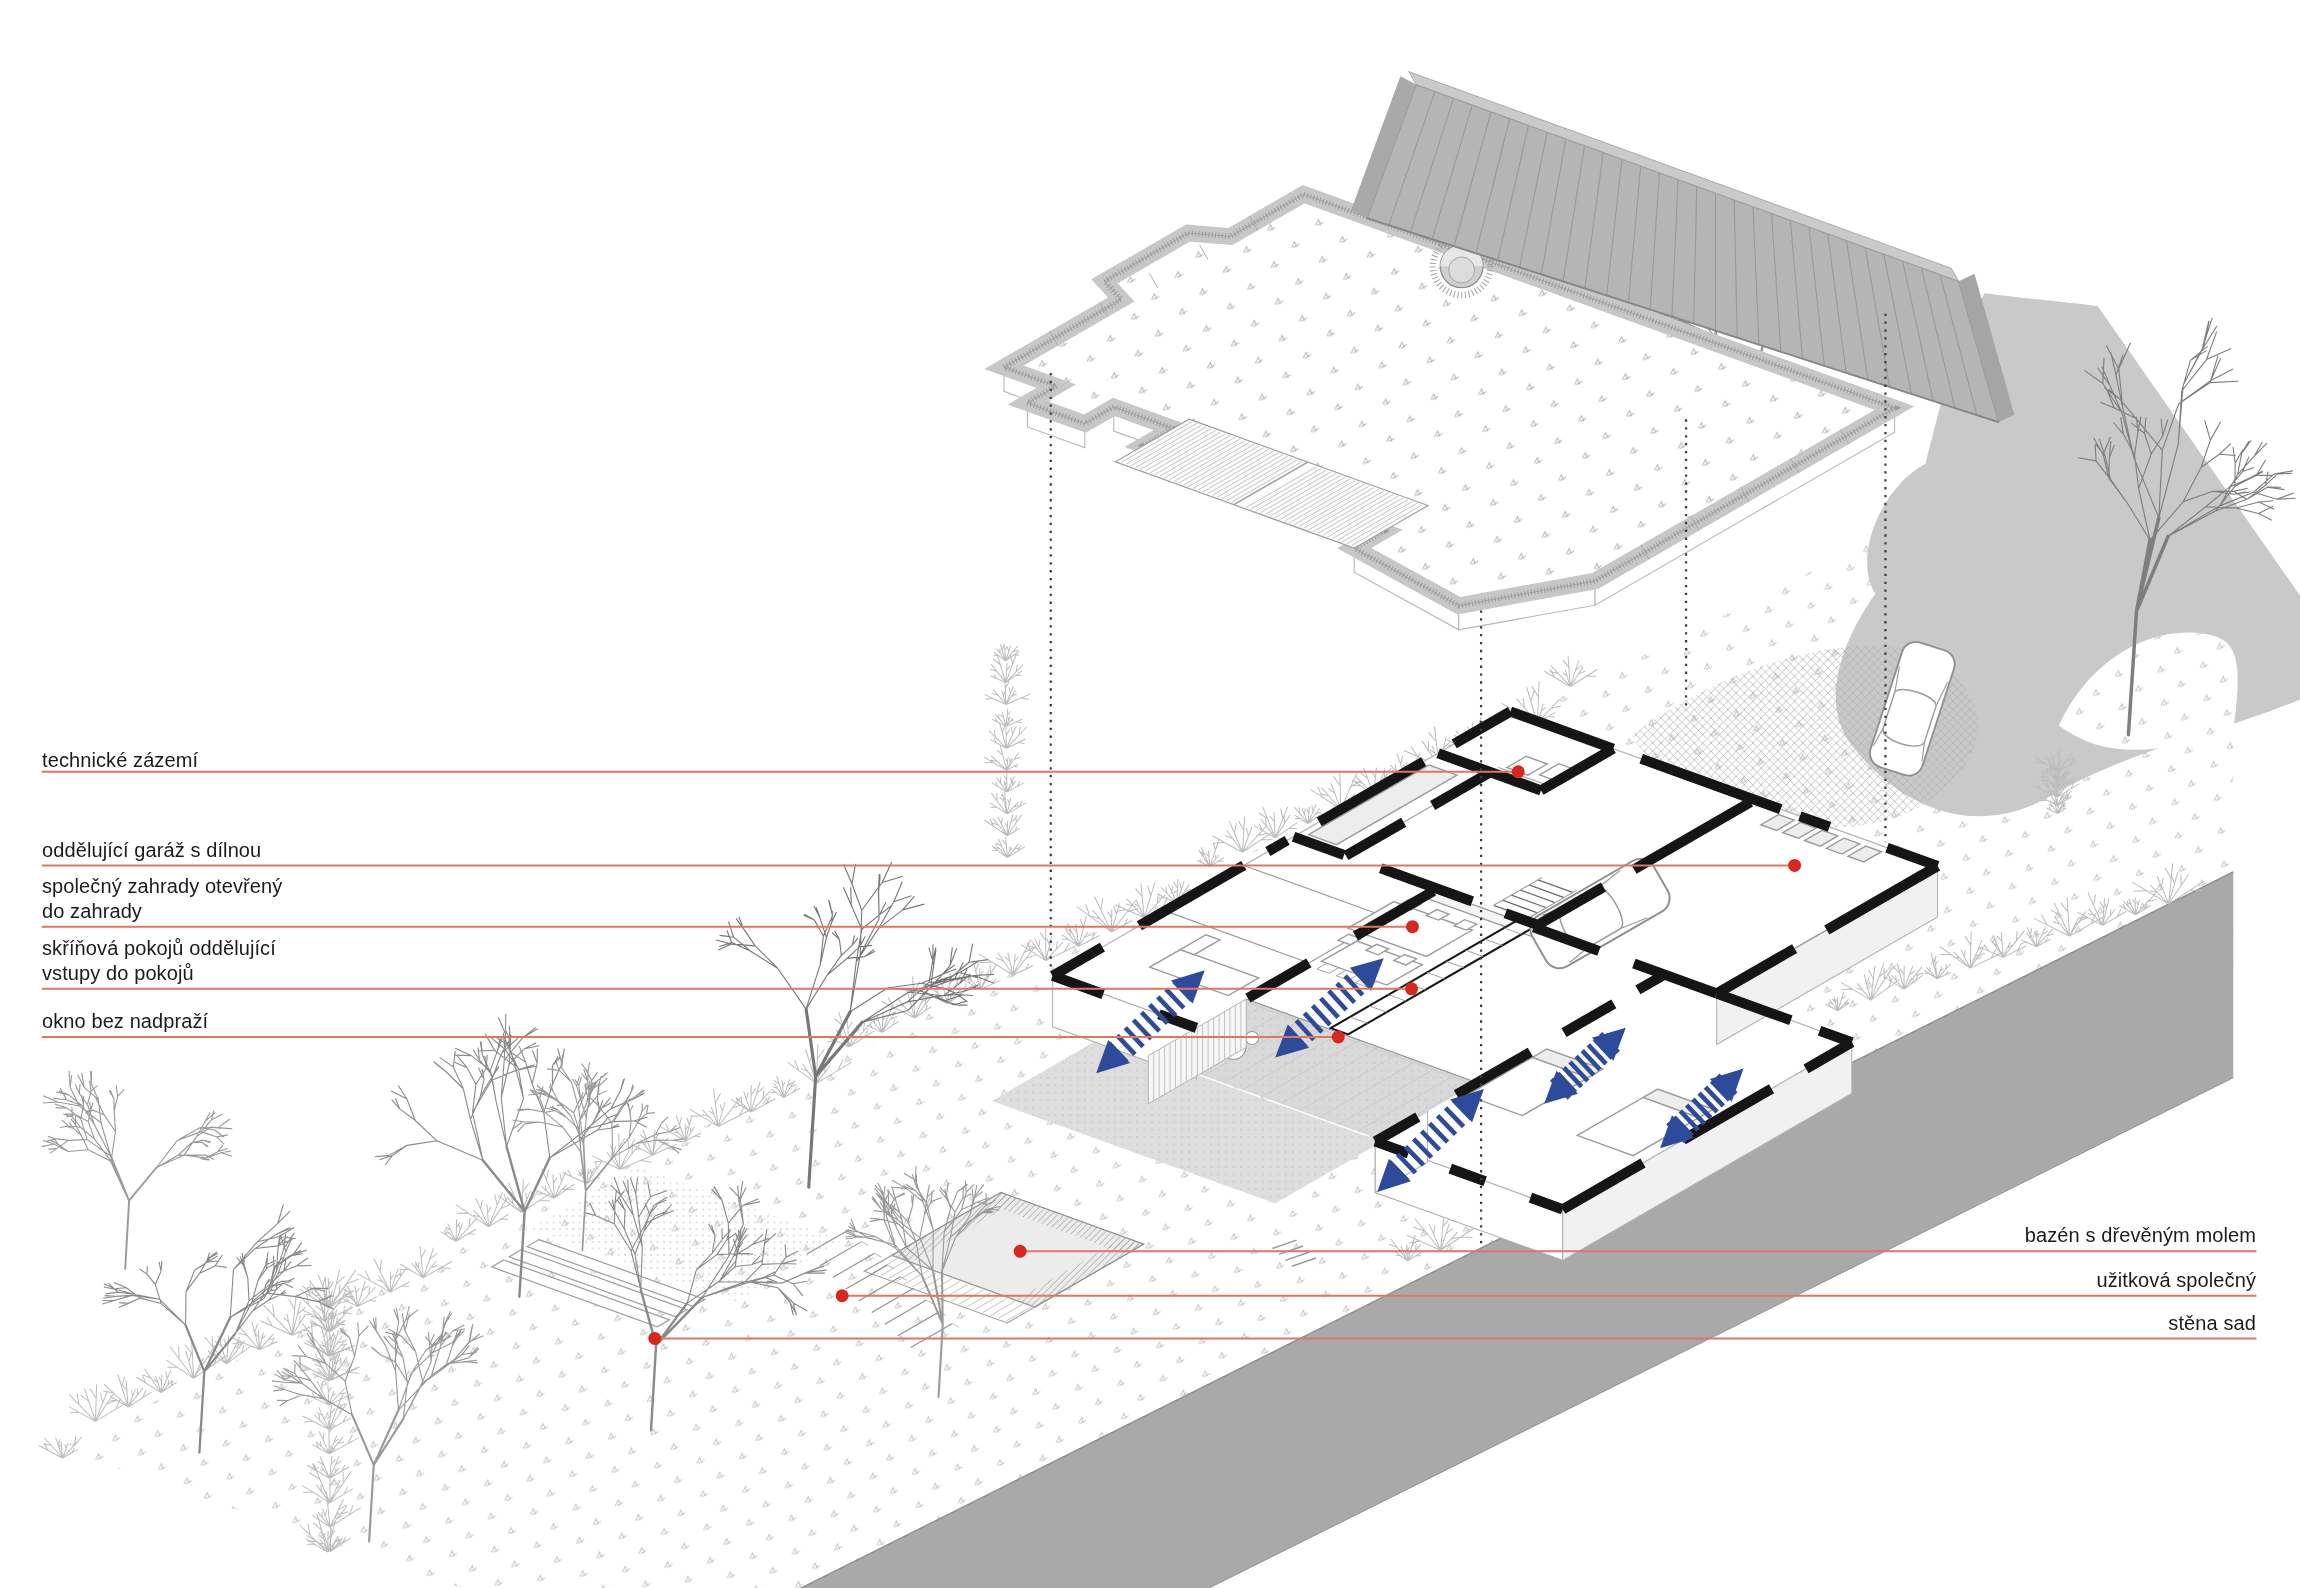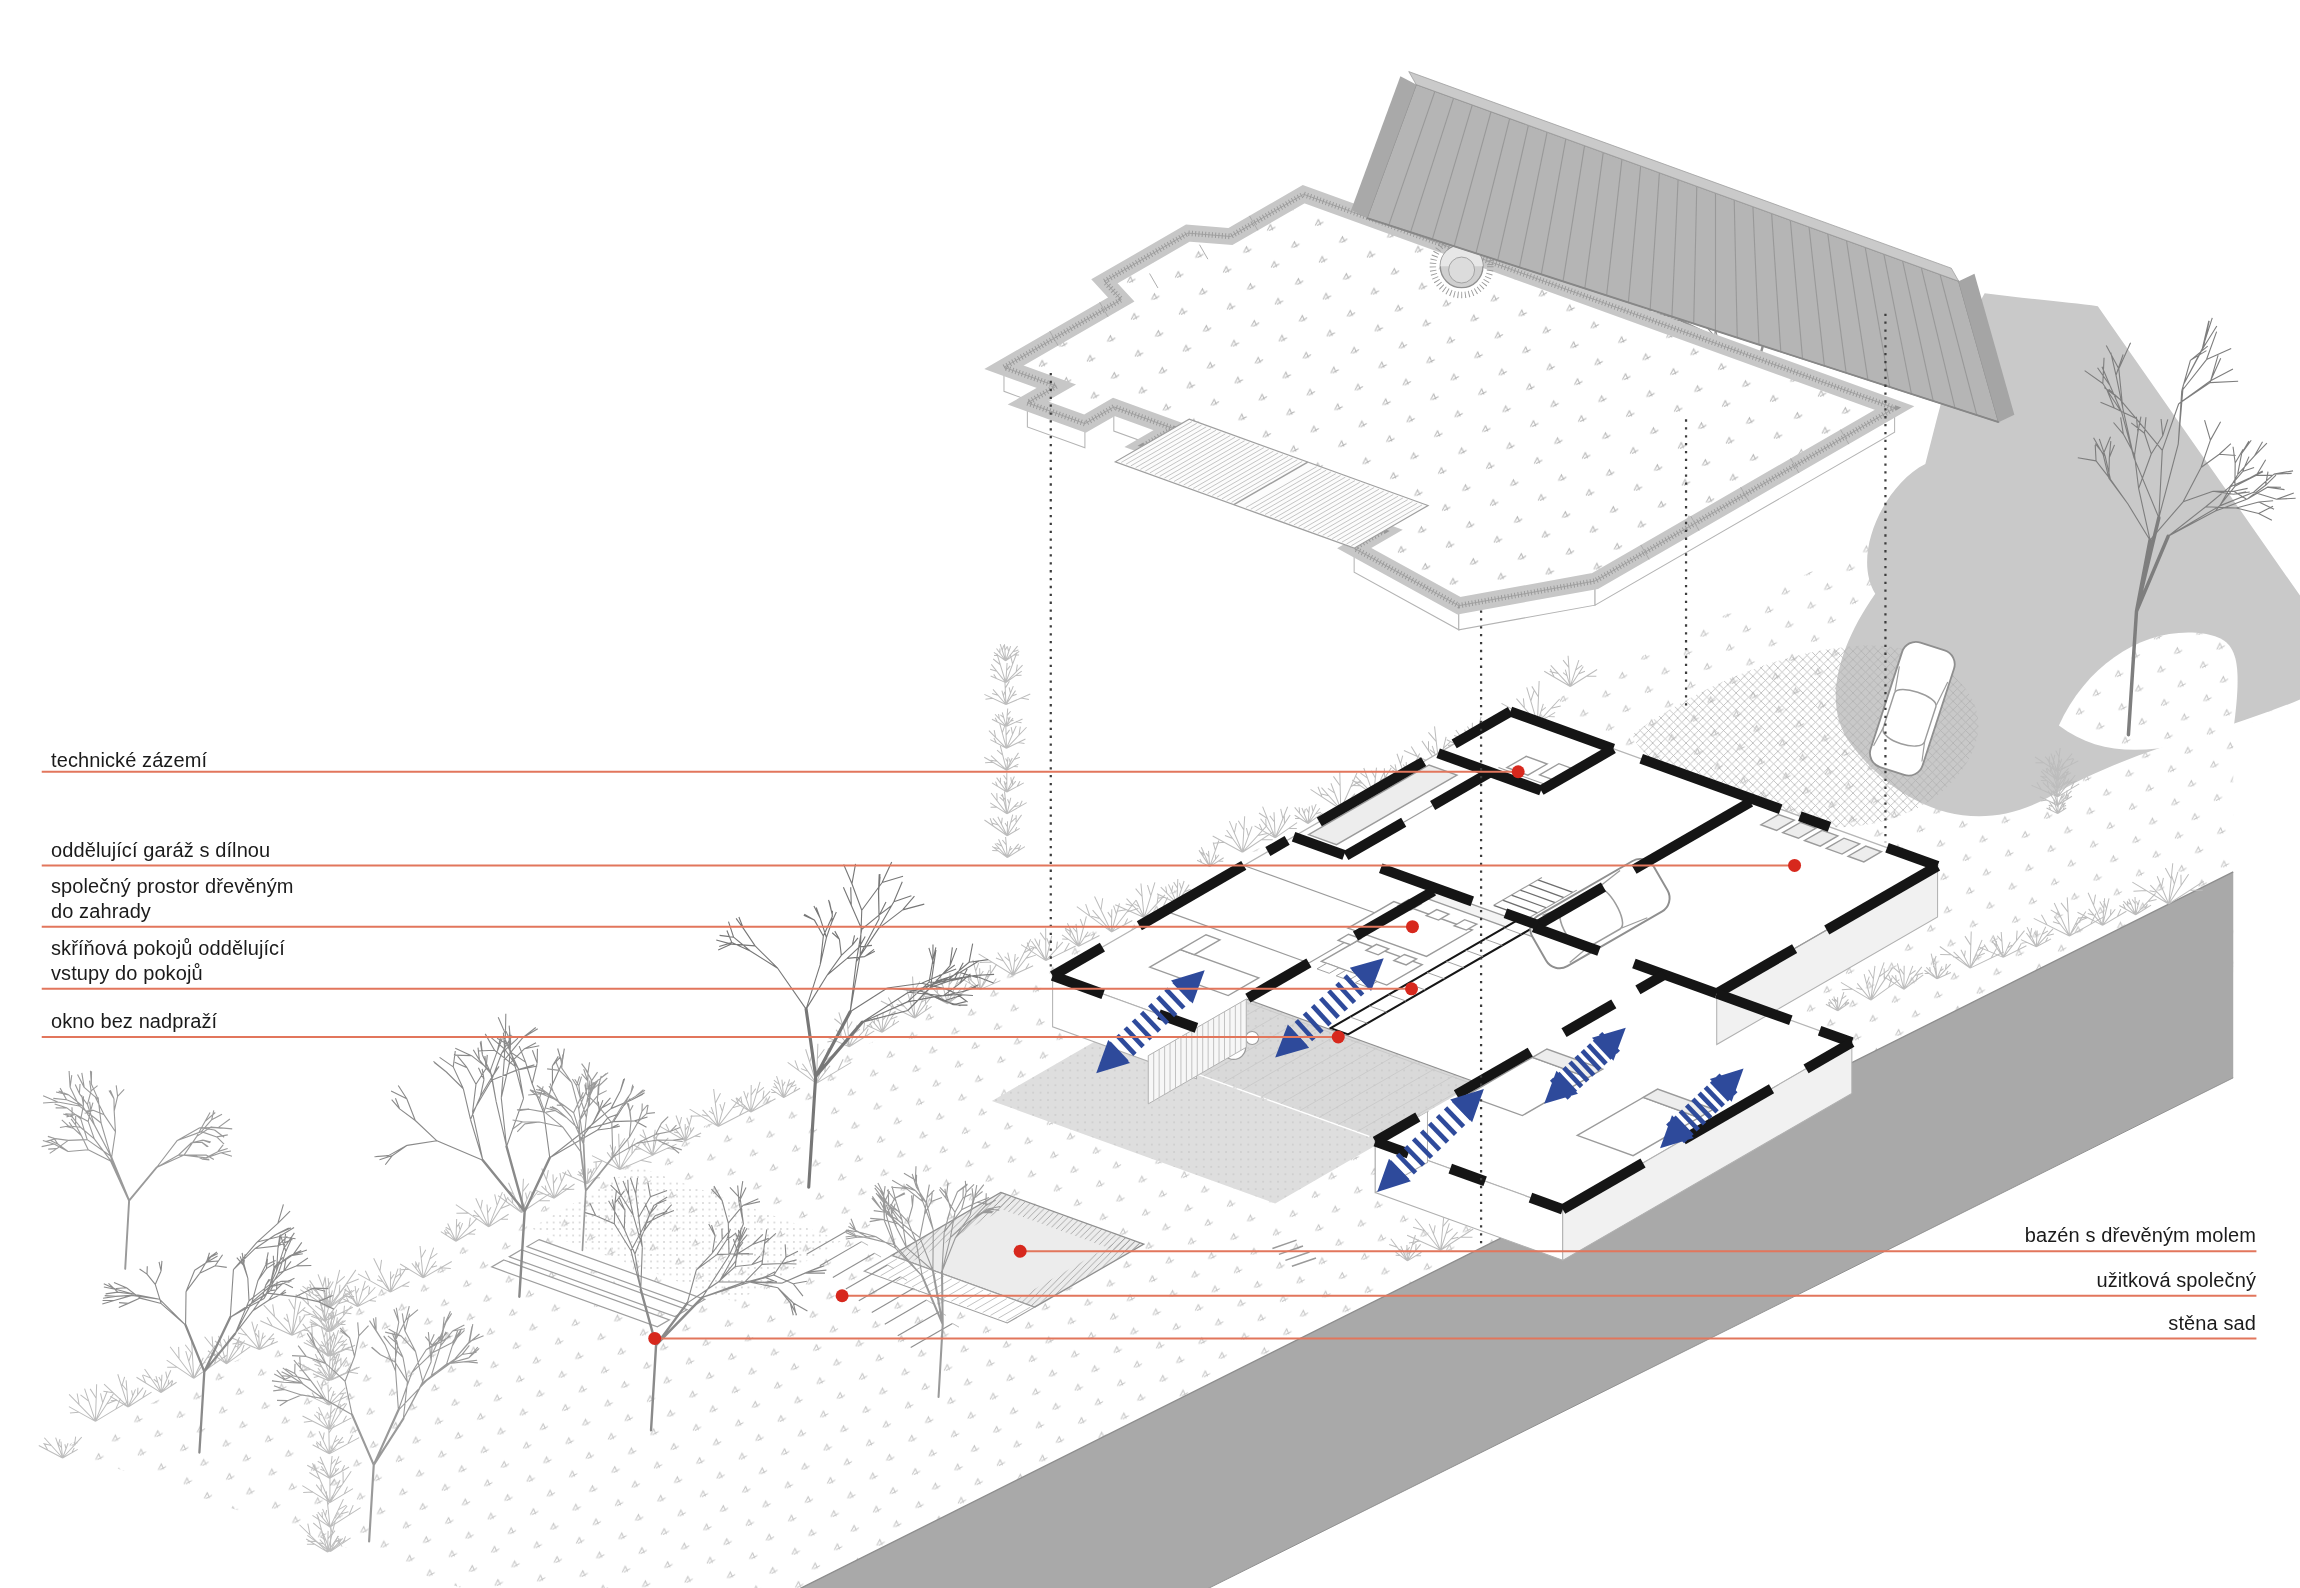--- a/index.html
+++ b/index.html
@@ -1,21 +1,21 @@
 <!DOCTYPE html>
 <html style="font-size:15px"><head>
 <meta charset="utf-8">
 <style>
   html,body{margin:0;padding:0;background:#ffffff;}
   #stage{position:relative;width:2300px;height:1589px;background:#fff;overflow:hidden;
          font-family:"Liberation Sans","DejaVu Sans",sans-serif;}
   #scene{position:absolute;inset:0;}
   .lbl{position:absolute;font-size:20px;line-height:25px;font-weight:500;color:#1b1b1b;
        white-space:pre-line;letter-spacing:0.1px;}
-  .lbl.left{left:42px;text-align:left;margin-left:9px;}
+  .lbl.left{left:42px;text-align:left;}
   .lbl.right{right:44px;text-align:center;}
 </style>
 </head>
 <body>
 
 <div id="stage">
 
 <svg id="scene" viewBox="0 0 2480 1713" width="2300" height="1589" xmlns="http://www.w3.org/2000/svg">
   <defs>
     <pattern id="pg" width="46" height="36" patternUnits="userSpaceOnUse" patternTransform="rotate(-6)">
@@ -602,21 +602,21 @@
         <circle cx="1100" cy="1349" r="7" fill="#D7281D"></circle>
         <line x1="908" y1="1397" x2="2433" y2="1397" stroke="#E2765C" stroke-width="2.2"></line>
         <circle cx="908" cy="1397" r="7" fill="#D7281D"></circle>
         <line x1="706" y1="1443" x2="2433" y2="1443" stroke="#E2765C" stroke-width="2.2"></line>
         <circle cx="706" cy="1443" r="7" fill="#D7281D"></circle>
       </g>
 </svg>
 
 <div class="lbl left" style="top:748px">technické zázemí</div>
 <div class="lbl left" style="top:838px">oddělující garáž  s dílnou</div>
-<div class="lbl left" style="top:874px">společný prostor dřevěným
+<div class="lbl left" style="top:874px">společný zahrady otevřený
 do zahrady</div>
 <div class="lbl left" style="top:936px">skříňová pokojů oddělující
 vstupy do pokojů</div>
 <div class="lbl left" style="top:1009px">okno bez nadpraží</div>
 <div class="lbl right" style="top:1223px">bazén s dřevěným molem</div>
 <div class="lbl right" style="top:1268px">užitková společný</div>
 <div class="lbl right" style="top:1311px">stěna sad</div>
 
 </div>
 

